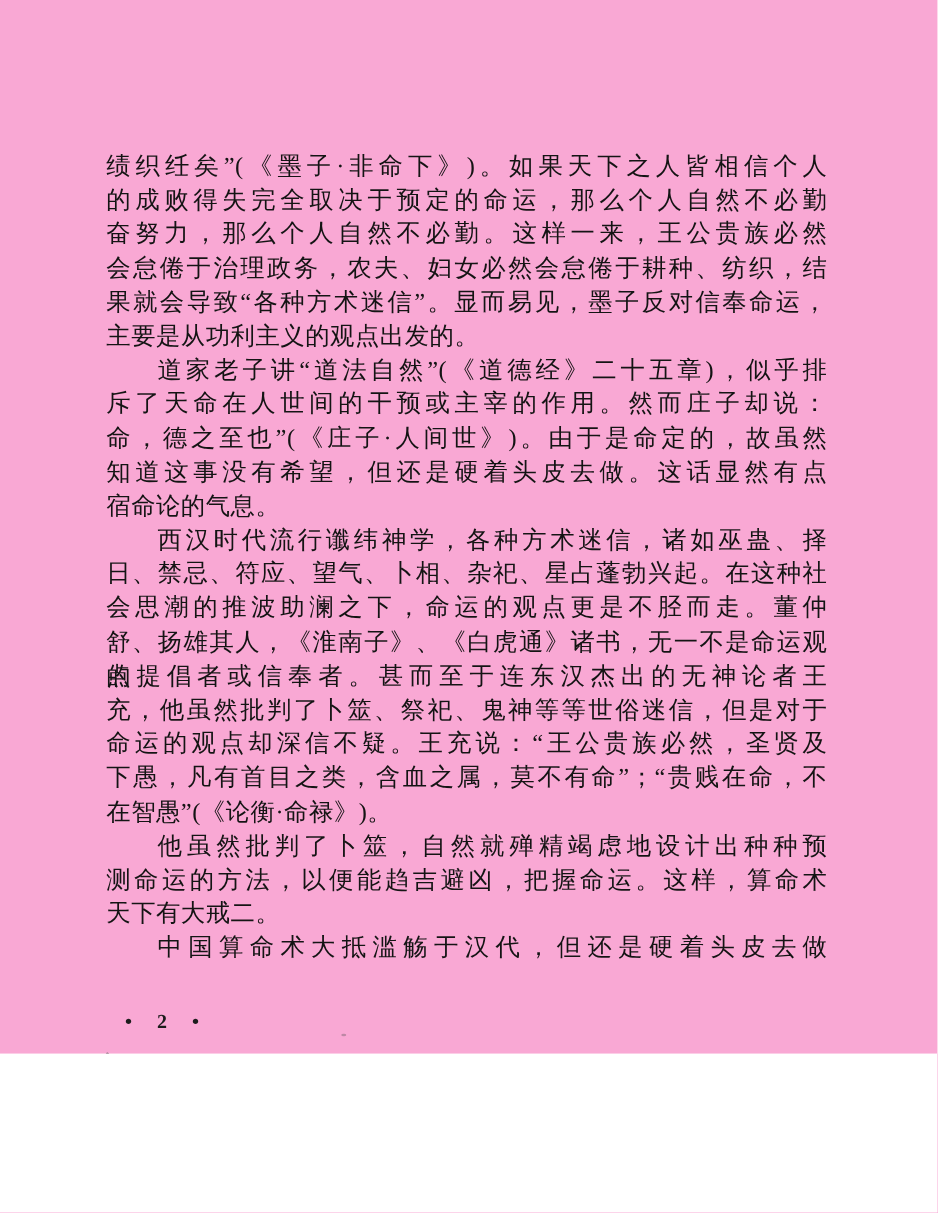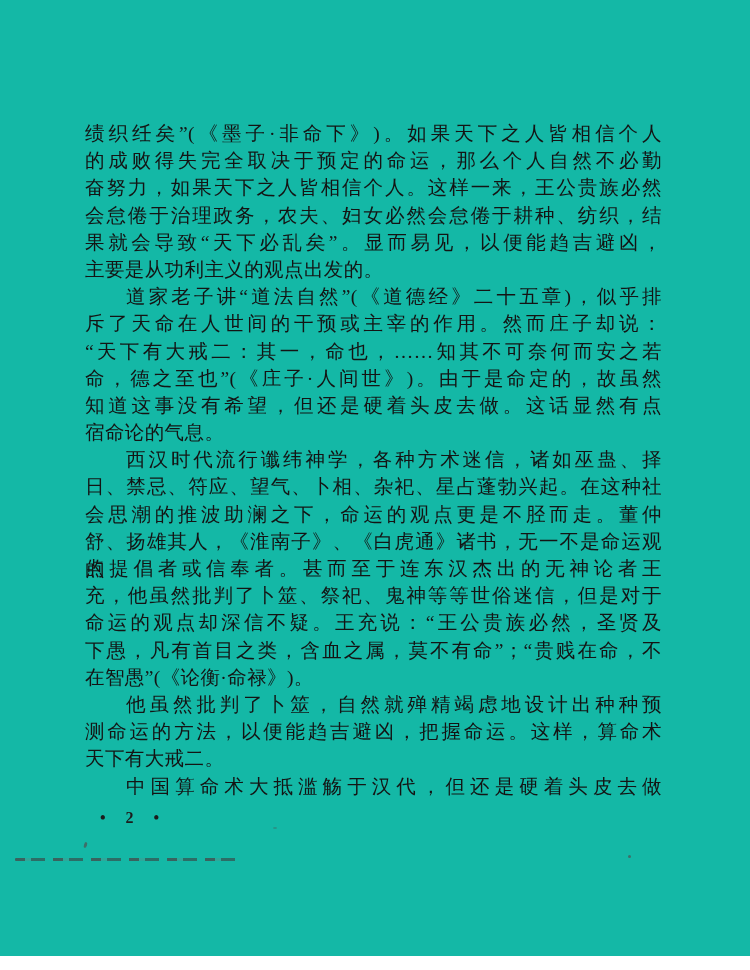--- a/index.html
+++ b/index.html
@@ -4,22 +4,22 @@
 <style>
   html, body {
     margin: 0;
     padding: 0;
     background: #ffffff;
     font-family: "Liberation Serif", "DejaVu Serif", serif;
   }
   .scan-page {
     position: relative;
     width: 750px;
-    height: 956px;
-    background: #14b8a6;
+    height: 843px;
+    background: #f9a8d4;
     overflow: hidden;
   }
   .text-block {
     position: absolute;
     left: 85px;
     top: 120px;
     width: 577px;
     color: #141414;
     font-size: 19.5px;
     font-weight: 500;
@@ -68,27 +68,26 @@
   .speckle.s2 { left: 628px; top: 855px; width: 3px; height: 3px; }
   .speckle.s3 { left: 273px; top: 827px; width: 4px; height: 2px; opacity: 0.5; }
 </style>
 </head>
 <body>
 
 <div class="scan-page">
   <div class="text-block" id="text-block">
       <div class="line">绩织纴矣”(《墨子·非命下》)。如果天下之人皆相信个人</div>
       <div class="line">的成败得失完全取决于预定的命运，那么个人自然不必勤</div>
-      <div class="line">奋努力，如果天下之人皆相信个人。这样一来，王公贵族必然</div>
+      <div class="line">奋努力，那么个人自然不必勤。这样一来，王公贵族必然</div>
       <div class="line">会怠倦于治理政务，农夫、妇女必然会怠倦于耕种、纺织，结</div>
-      <div class="line">果就会导致“天下必乱矣”。显而易见，以便能趋吉避凶，</div>
+      <div class="line">果就会导致“各种方术迷信”。显而易见，墨子反对信奉命运，</div>
       <div class="line para-end">主要是从功利主义的观点出发的。</div>
       <div class="line indent">道家老子讲“道法自然”(《道德经》二十五章)，似乎排</div>
       <div class="line">斥了天命在人世间的干预或主宰的作用。然而庄子却说：</div>
-      <div class="line">“天下有大戒二：其一，命也，……知其不可奈何而安之若</div>
       <div class="line">命，德之至也”(《庄子·人间世》)。由于是命定的，故虽然</div>
       <div class="line">知道这事没有希望，但还是硬着头皮去做。这话显然有点</div>
       <div class="line para-end">宿命论的气息。</div>
       <div class="line indent">西汉时代流行谶纬神学，各种方术迷信，诸如巫蛊、择</div>
       <div class="line">日、禁忌、符应、望气、卜相、杂祀、星占蓬勃兴起。在这种社</div>
       <div class="line">会思潮的推波助澜之下，命运的观点更是不胫而走。董仲</div>
       <div class="line">舒、扬雄其人，《淮南子》、《白虎通》诸书，无一不是命运观点</div>
       <div class="line">的提倡者或信奉者。甚而至于连东汉杰出的无神论者王</div>
       <div class="line">充，他虽然批判了卜筮、祭祀、鬼神等等世俗迷信，但是对于</div>
       <div class="line">命运的观点却深信不疑。王充说：“王公贵族必然，圣贤及</div>

